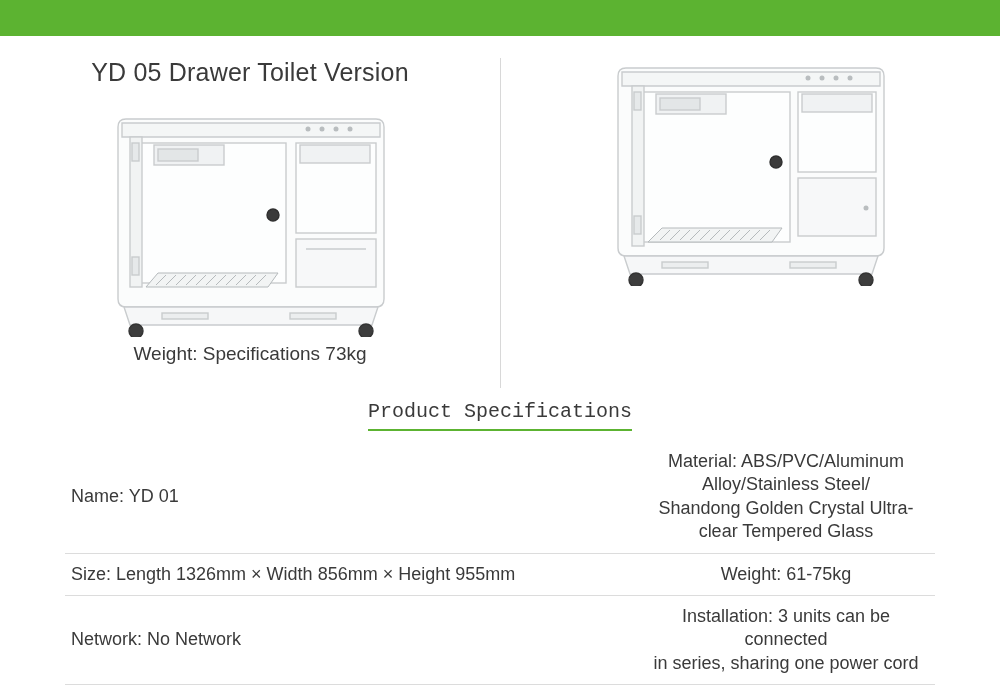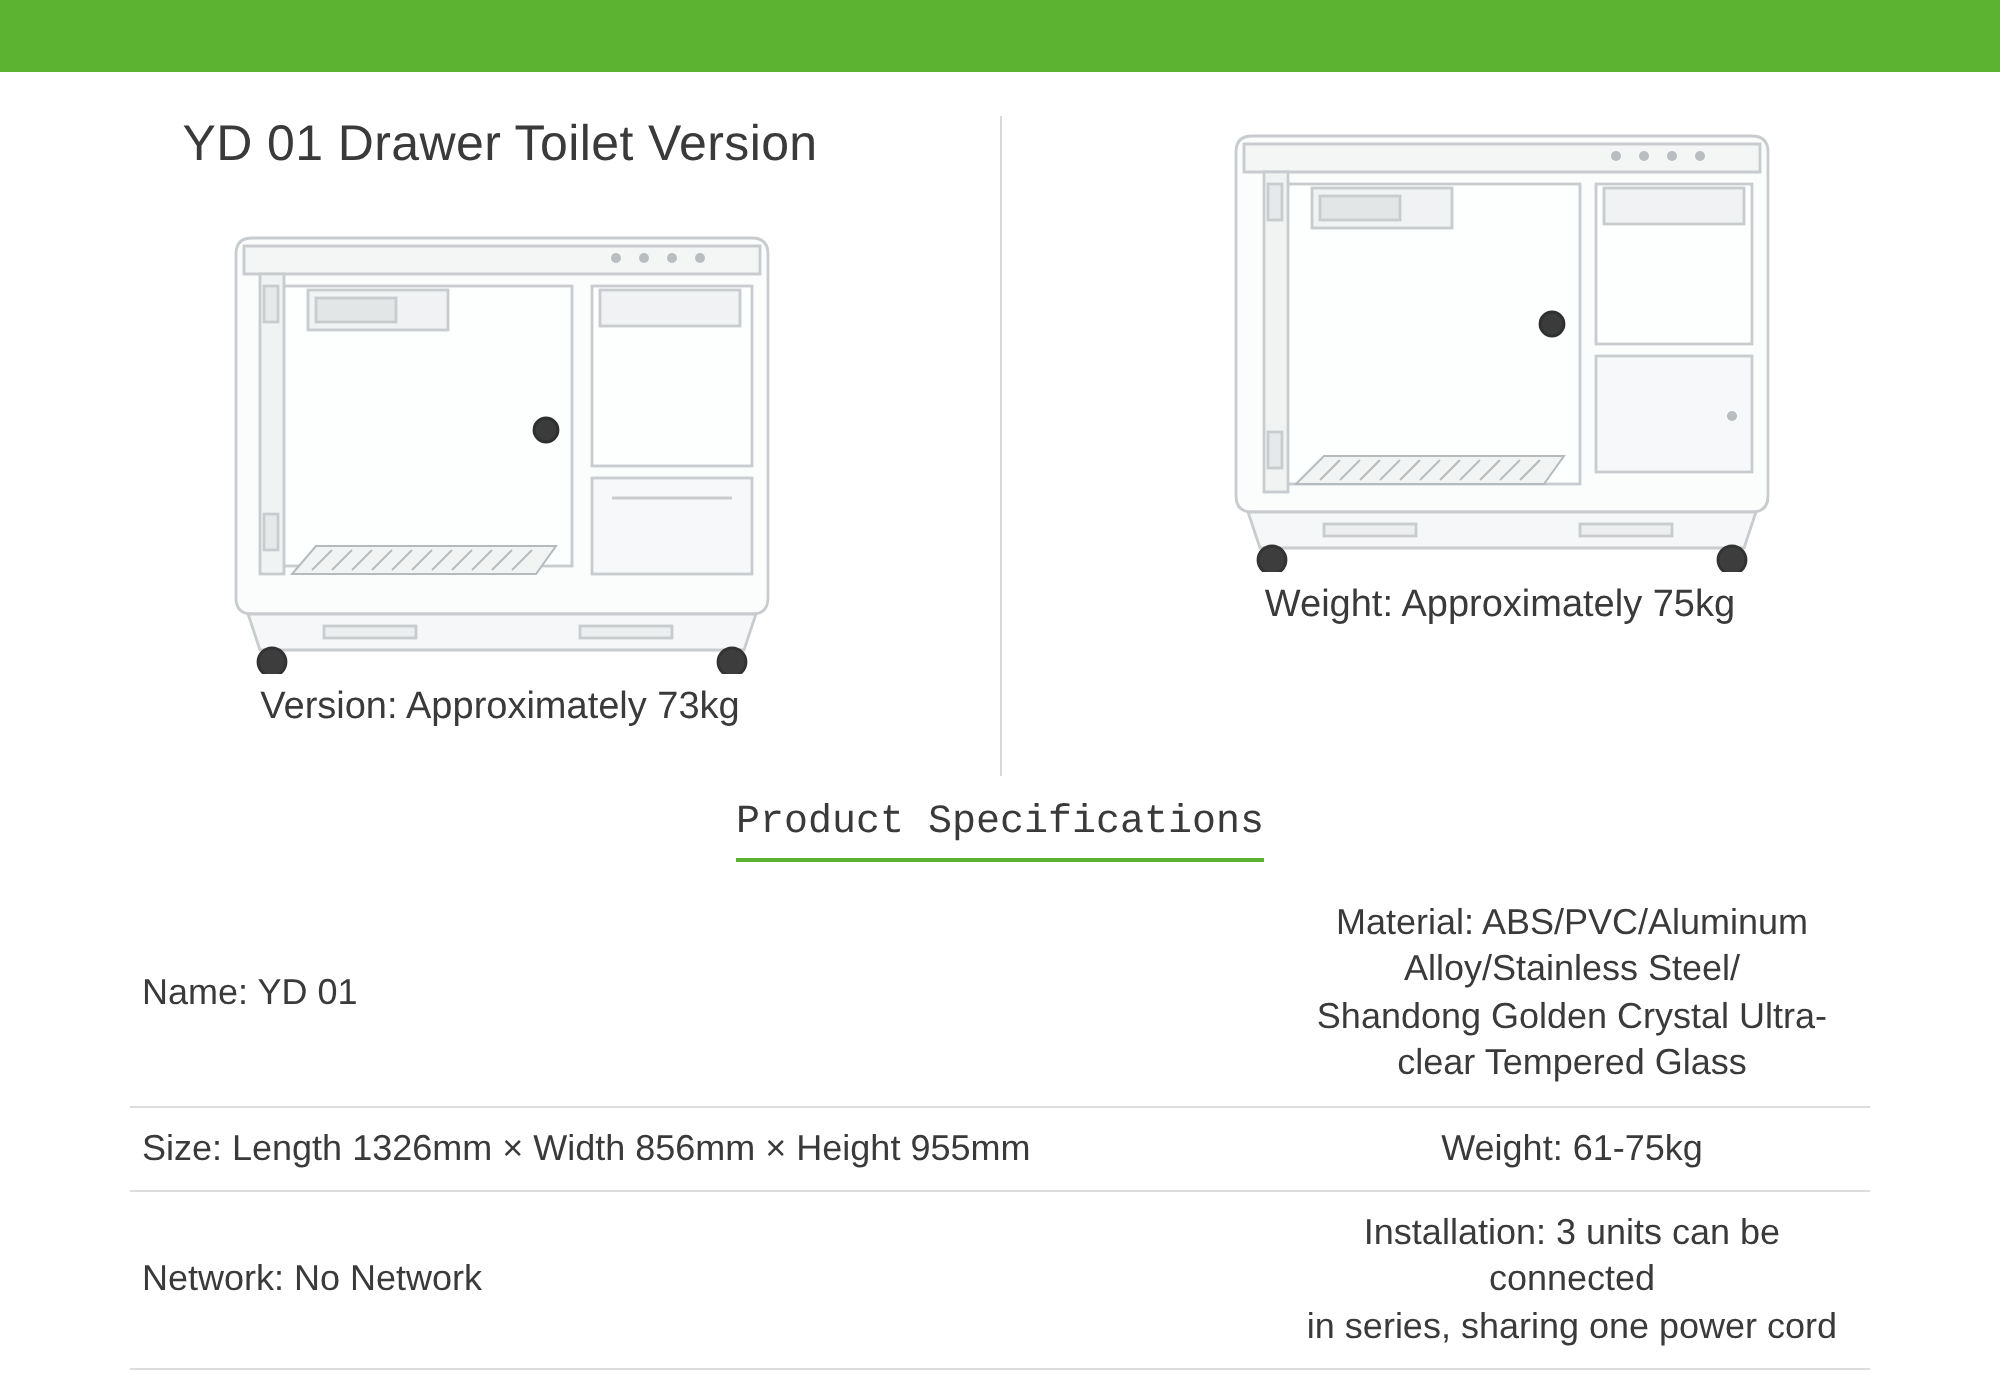--- a/index.html
+++ b/index.html
@@ -103,21 +103,21 @@
   .nowrap { white-space: nowrap; }
 </style>
 </head>
 <body>
 
 <div class="top-bar"></div>
 
 <div class="products">
 
   <div class="product">
-    <div class="product-title">YD 01 Drawer Toilet Version</div>
+    <div class="product-title">YD 05 Drawer Toilet Version</div>
     <div class="illo-wrap">
       <svg width="300" height="240" viewBox="0 0 300 240" aria-hidden="true">
         <g fill="none" stroke="#c9ccce" stroke-width="1.4">
 
           <path d="M18 30 L18 202 Q18 210 26 210 L276 210 Q284 210 284 202 L284 30 Q284 22 276 22 L26 22 Q18 22 18 30 Z" fill="#fbfcfc"></path>
 
           <path d="M22 26 L280 26 L280 40 L22 40 Z" fill="#f4f6f6"></path>
 
           <rect x="36" y="46" width="150" height="140" fill="#fdfefe"></rect>
 
@@ -159,21 +159,21 @@
 
           <path d="M24 210 L278 210 L272 228 L30 228 Z" fill="#f6f7f8"></path>
           <rect x="62" y="216" width="46" height="6" fill="#eceeef"></rect>
           <rect x="190" y="216" width="46" height="6" fill="#eceeef"></rect>
 
           <circle cx="36" cy="234" r="7" fill="#3d3d3d" stroke="#333"></circle>
           <circle cx="266" cy="234" r="7" fill="#3d3d3d" stroke="#333"></circle>
         </g>
       </svg>
     </div>
-    <div class="product-weight">Version: Approximately 73kg</div>
+    <div class="product-weight">Weight: Specifications 73kg</div>
   </div>
 
   <div class="divider-v"></div>
 
   <div class="product">
     <div class="illo-wrap">
       <svg width="300" height="240" viewBox="0 0 300 240" aria-hidden="true">
         <g fill="none" stroke="#c9ccce" stroke-width="1.4">
           <path d="M18 30 L18 202 Q18 210 26 210 L276 210 Q284 210 284 202 L284 30 Q284 22 276 22 L26 22 Q18 22 18 30 Z" fill="#fbfcfc"></path>
           <path d="M22 26 L280 26 L280 40 L22 40 Z" fill="#f4f6f6"></path>
@@ -207,21 +207,20 @@
             <line x1="160" y1="194" x2="170" y2="184"></line>
           </g>
           <path d="M24 210 L278 210 L272 228 L30 228 Z" fill="#f6f7f8"></path>
           <rect x="62" y="216" width="46" height="6" fill="#eceeef"></rect>
           <rect x="190" y="216" width="46" height="6" fill="#eceeef"></rect>
           <circle cx="36" cy="234" r="7" fill="#3d3d3d" stroke="#333"></circle>
           <circle cx="266" cy="234" r="7" fill="#3d3d3d" stroke="#333"></circle>
         </g>
       </svg>
     </div>
-    <div class="product-weight">Weight: Approximately 75kg</div>
   </div>
 
 </div>
 
 <div class="spec-title-row">
   <span class="spec-title">Product Specifications</span>
 </div>
 
 <table class="spec-table">
   <tbody>

